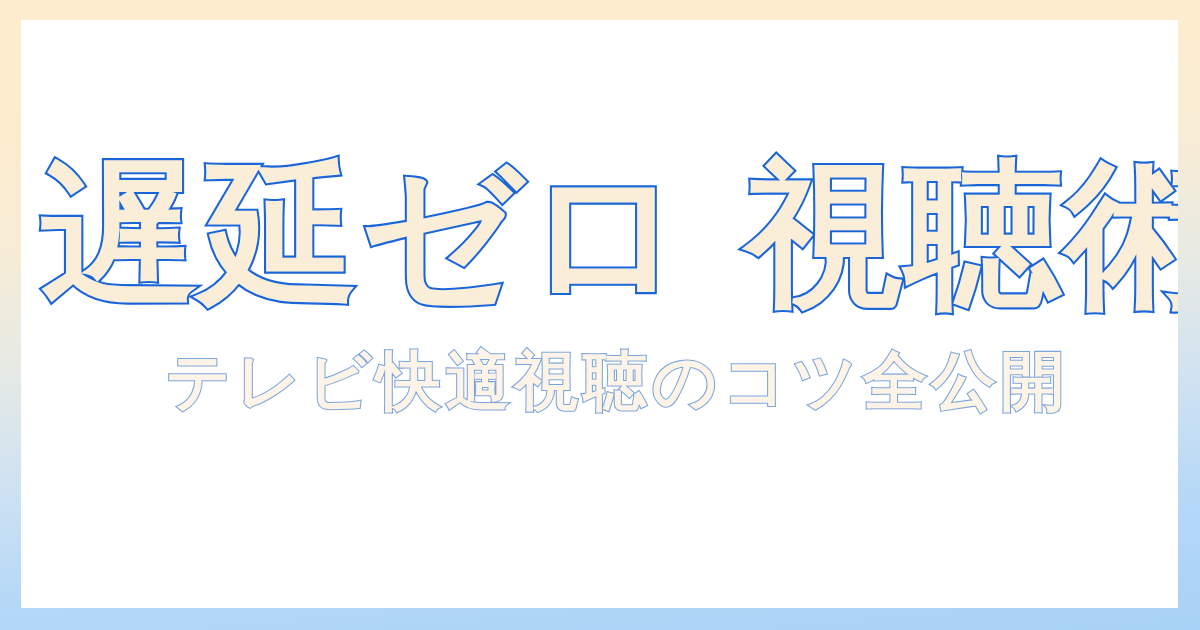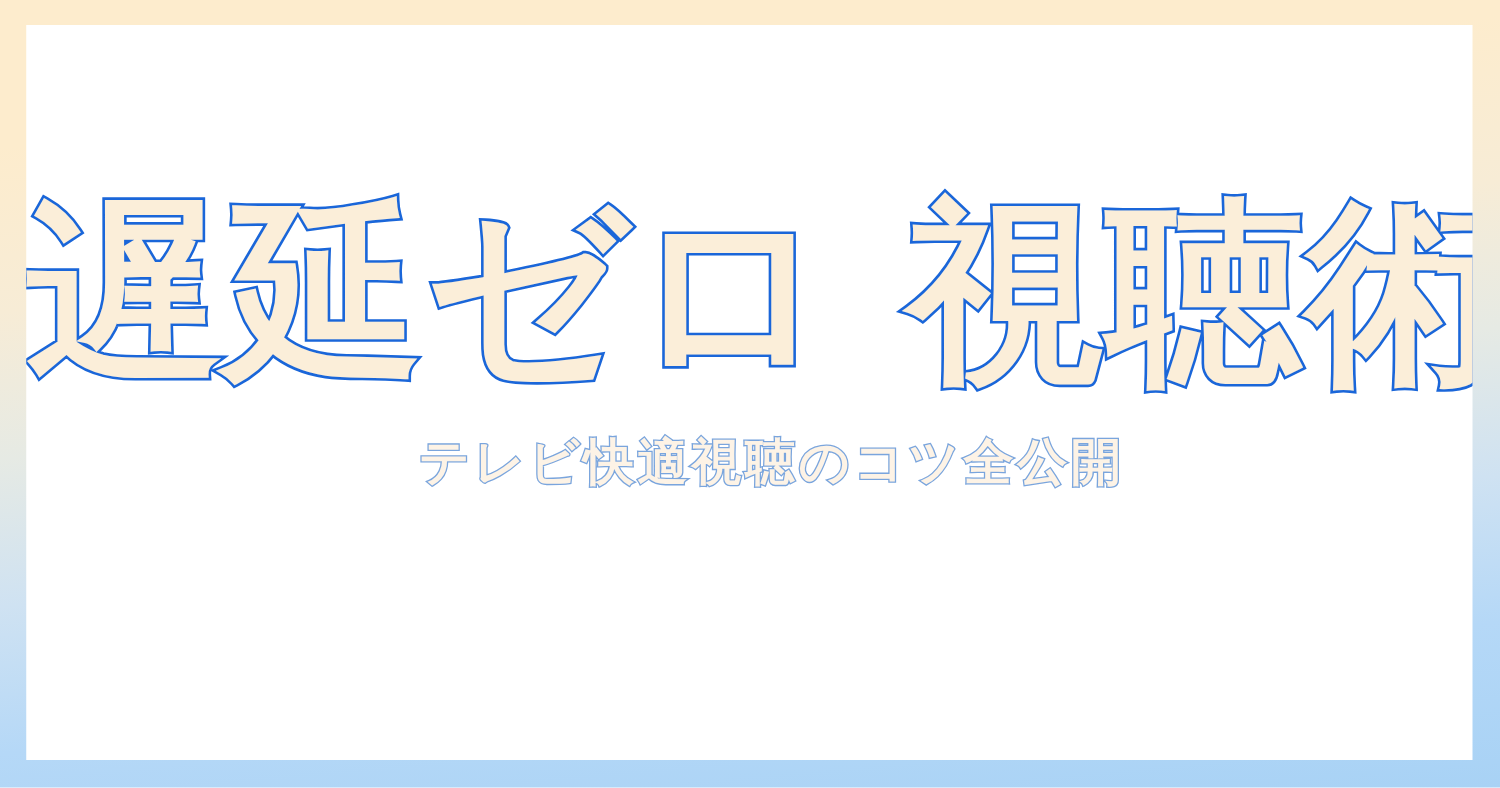--- a/index.html
+++ b/index.html
@@ -52,26 +52,27 @@
     display: block;
     font-size: 158px;
     line-height: 1.0;
     font-weight: 700;
     letter-spacing: 0.012em;
     white-space: nowrap;
     color: #fbeed9;
     -webkit-text-stroke: 4.2px #1a66d9;
     paint-order: stroke fill;
     text-rendering: geometricPrecision;
+    padding-left: 20px;
   }
 
   .subtitle {
     display: block;
     margin-top: 36px;
-    font-size: 40px;
+    font-size: 64px;
     line-height: 1.0;
     font-weight: 700;
     letter-spacing: 0.075em;
     white-space: nowrap;
     color: #fdf3e6;
     -webkit-text-stroke: 2.1px #7aa5dd;
     paint-order: stroke fill;
     text-rendering: geometricPrecision;
     margin-left: 36px;
   }

